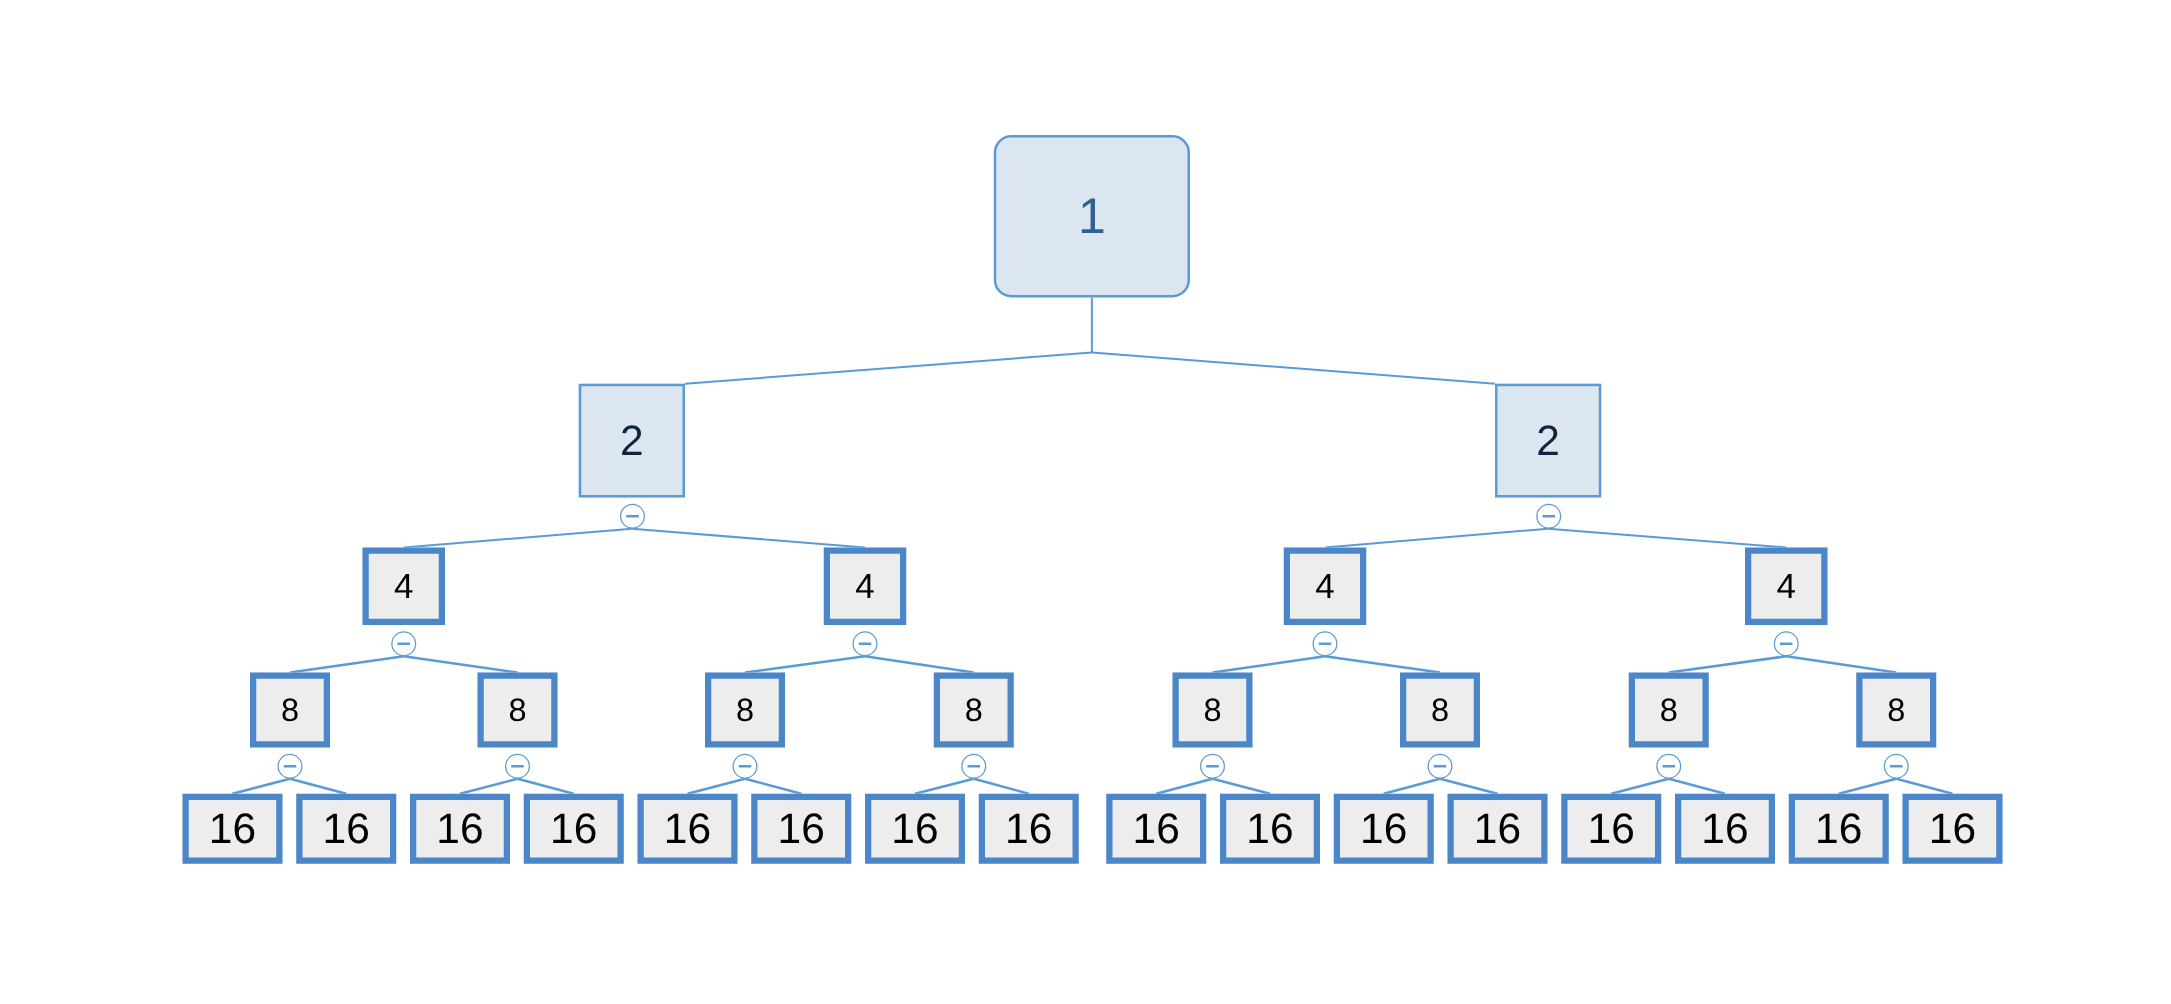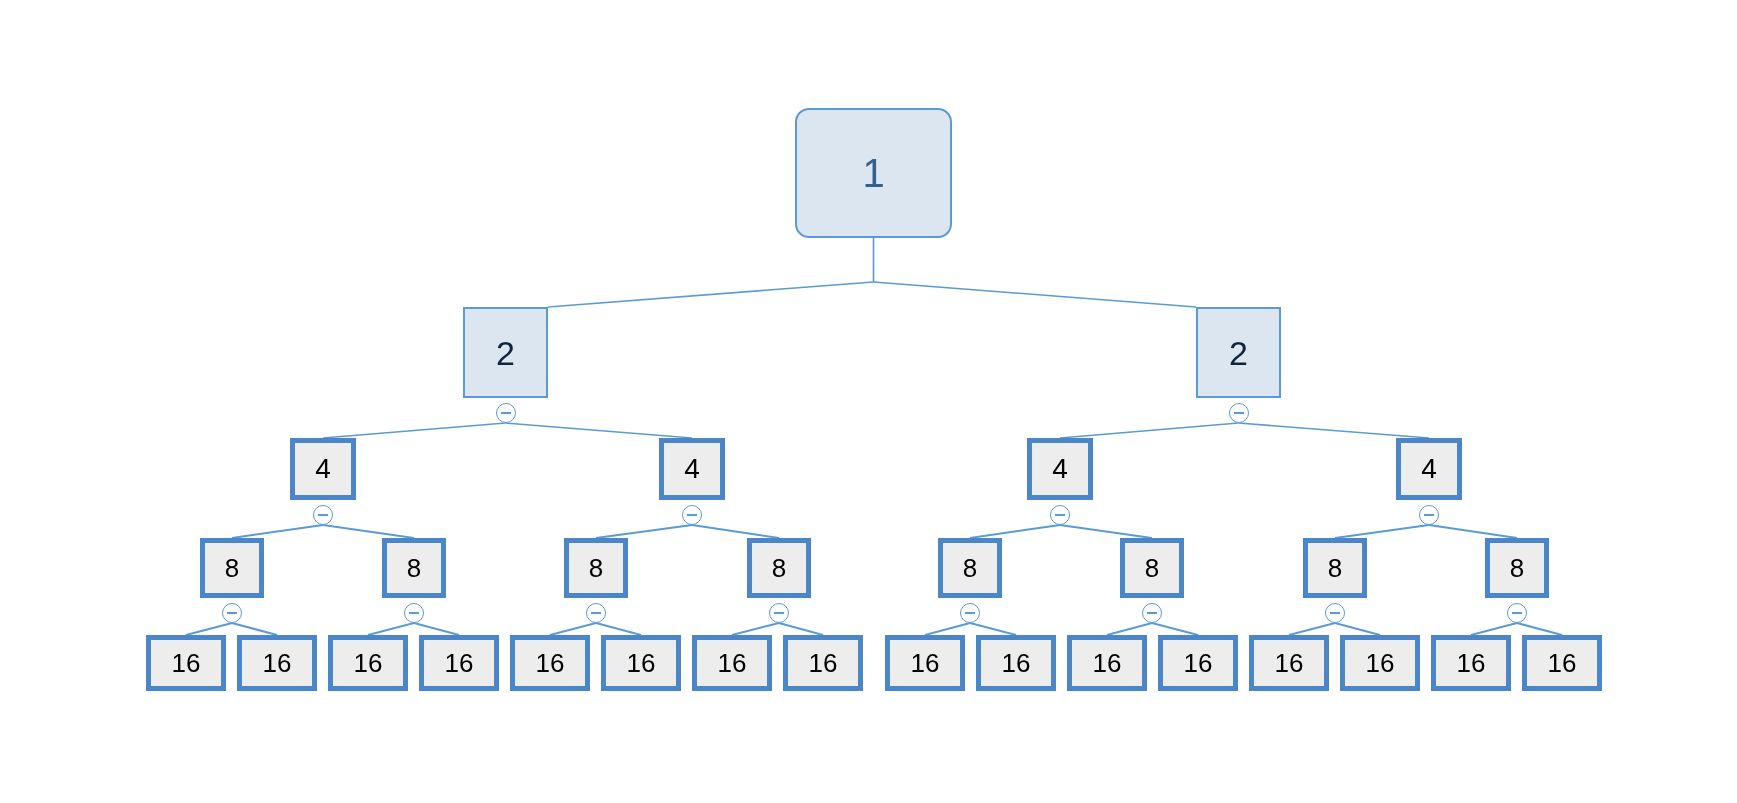--- a/index.html
+++ b/index.html
@@ -53,21 +53,21 @@
   }
   
   .node.lv2, .node.lv3, .node.lv4 {
     background: #EDEDED;
     border: 5px solid #4A86C8;
     border-radius: 0;
     color: #000000;
   }
   .node.lv2 { font-size: 28px; }
   .node.lv3 { font-size: 26px; }
-  .node.lv4 { font-size: 26px; }
+  .node.lv4 { font-size: 34px; }
 
   
   .toggle {
     position: absolute;
     box-sizing: border-box;
     width: 20px;
     height: 20px;
     border: 1.6px solid #5B9BD5;
     border-radius: 50%;
     background: #ffffff;

